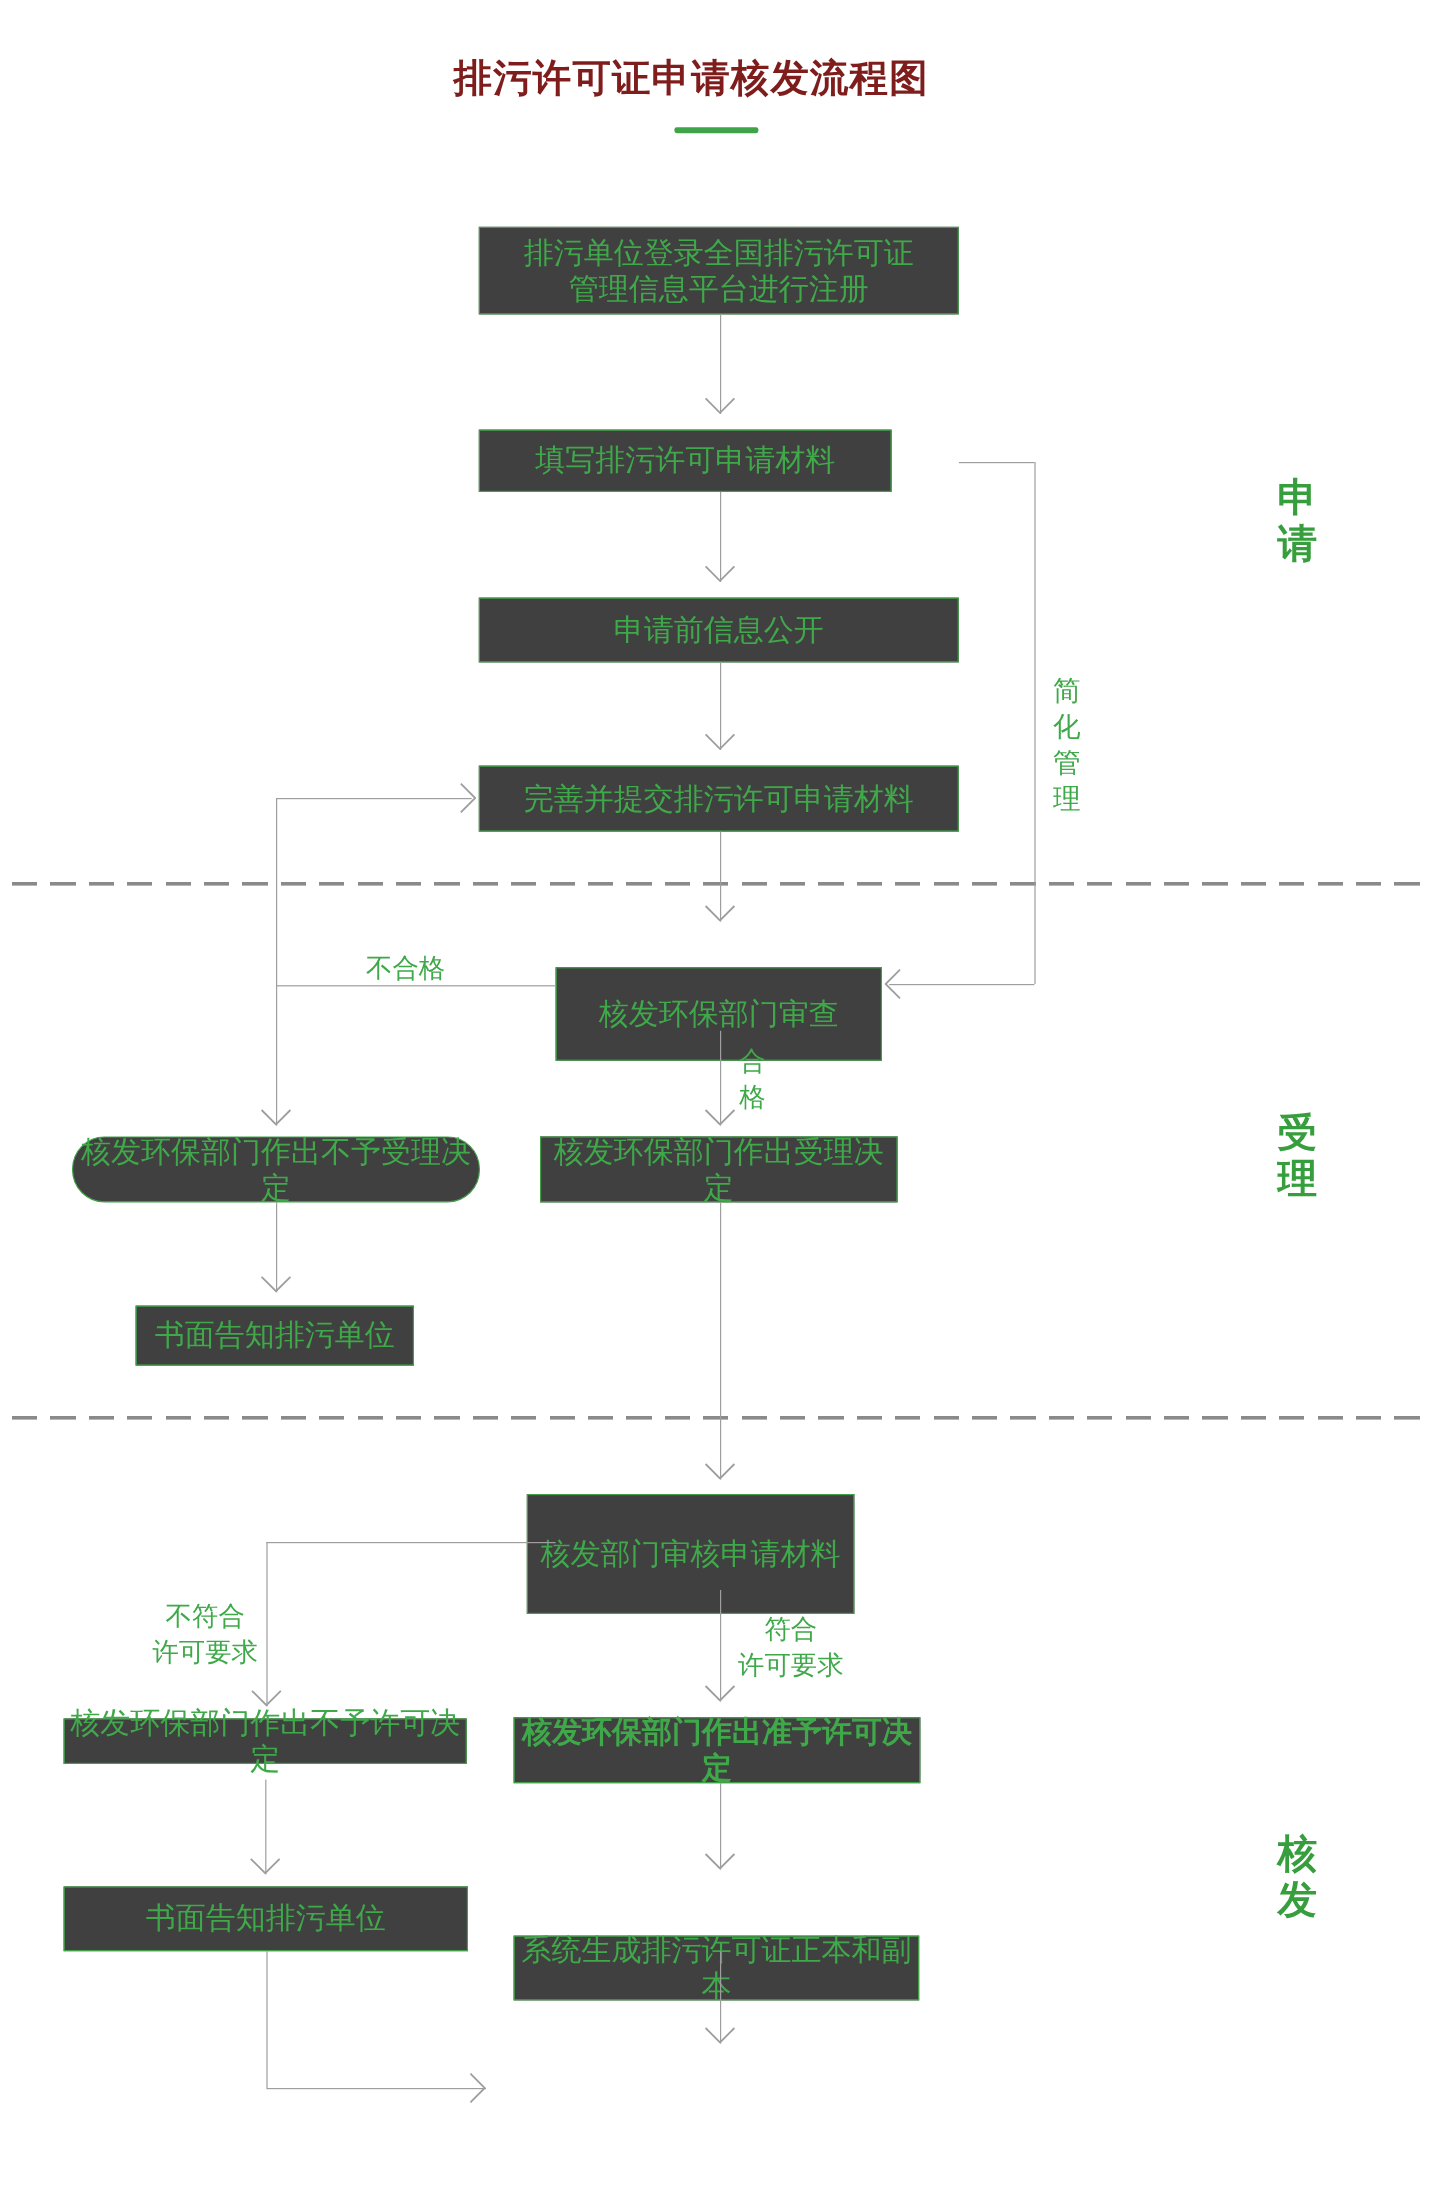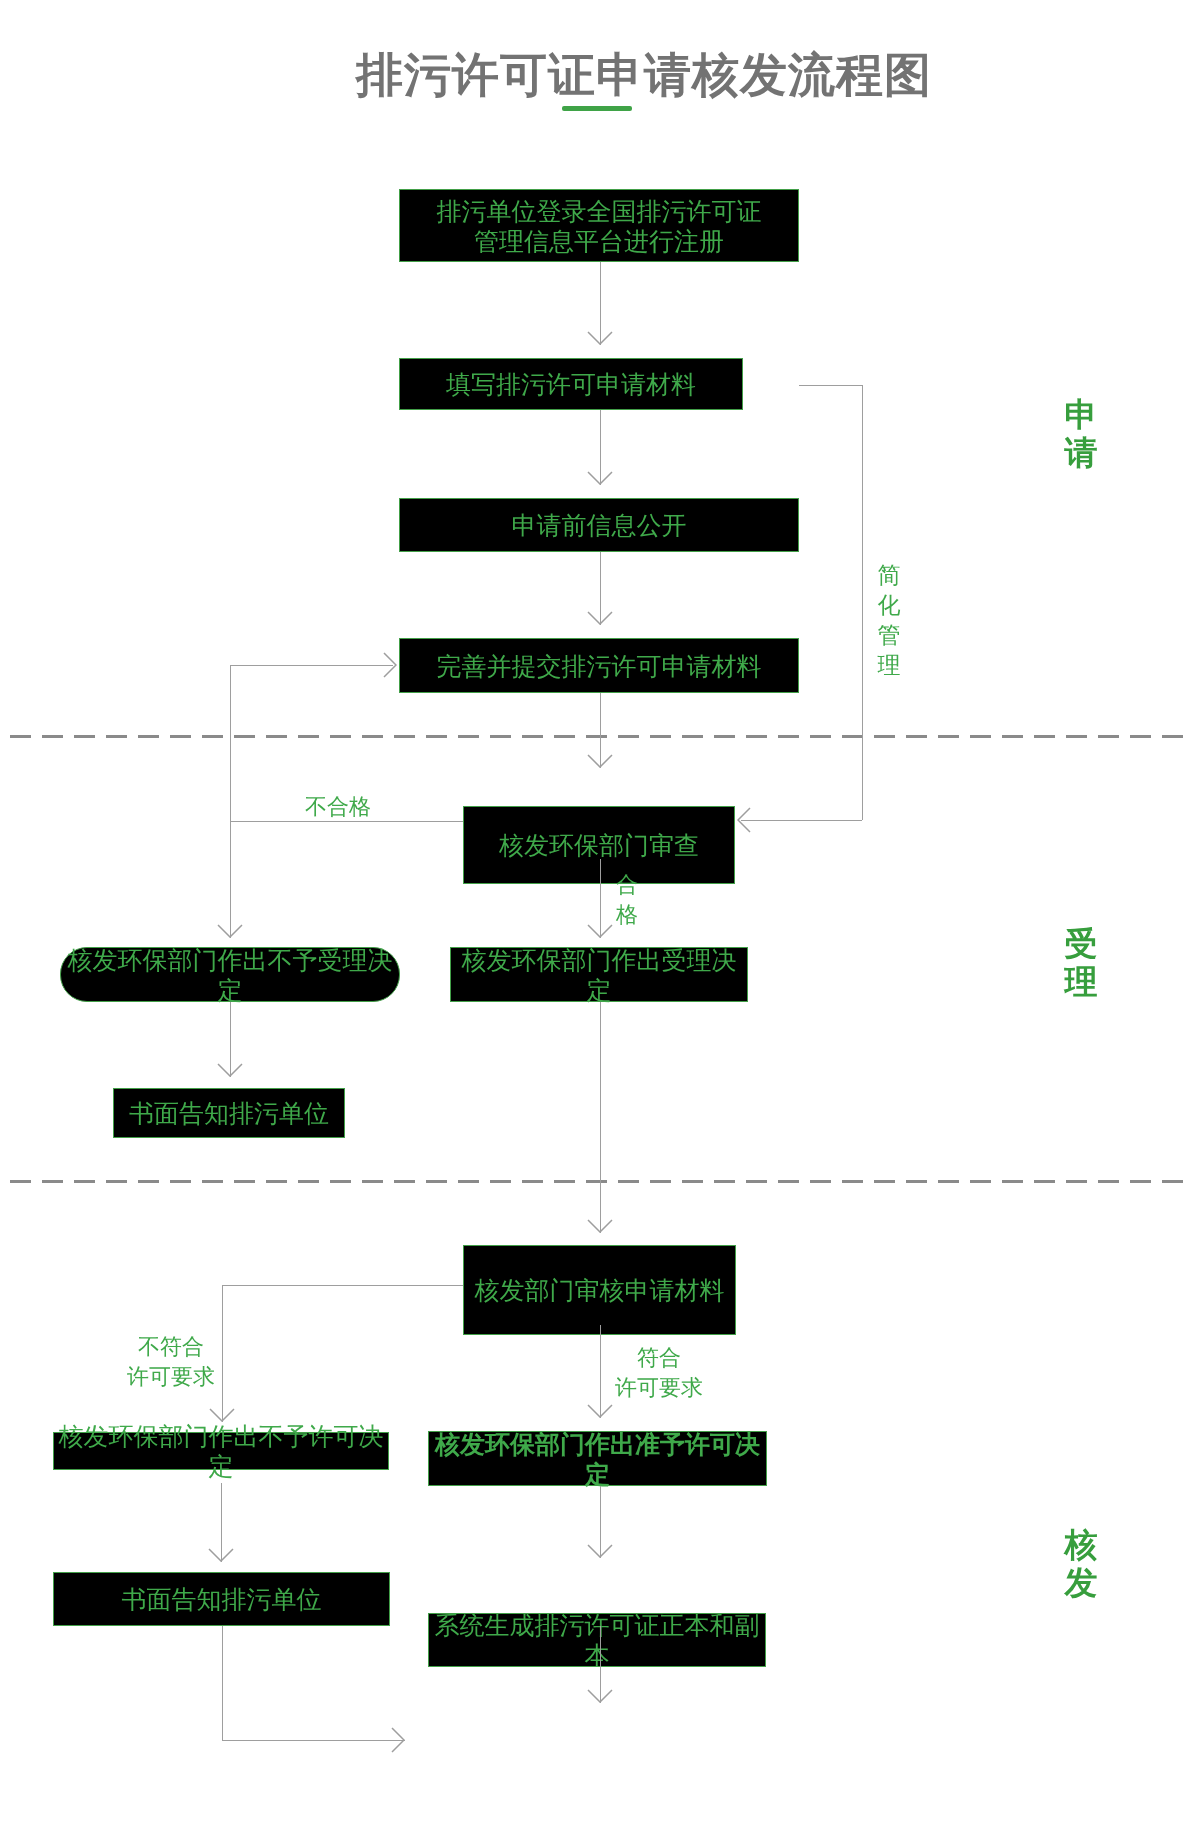--- a/index.html
+++ b/index.html
@@ -2,27 +2,27 @@
 <html><head>
 <meta charset="utf-8">
 <style>
   html,body{margin:0;padding:0;background:#ffffff;}
   .canvas{
     position:relative;width:1200px;height:1830px;background:#ffffff;
     font-family:"Liberation Sans","DejaVu Sans",sans-serif;overflow:hidden;
   }
   .title{
     position:absolute;left:356px;top:44px;width:440px;text-align:center;
-    font-size:47px;font-weight:600;color:#737373;letter-spacing:1px;white-space:nowrap;
+    font-size:32px;font-weight:600;color:#7f1d1d;letter-spacing:1px;white-space:nowrap;
   }
   .title-underline{
     position:absolute;left:562px;top:106px;width:70px;height:5px;background:#3fa347;border-radius:2px;
   }
   .node{
-    position:absolute;box-sizing:border-box;background:#000000;
+    position:absolute;box-sizing:border-box;background:#404040;
     border:1px solid #429f48;color:#3fa94a;font-size:25px;line-height:30px;
     display:flex;align-items:center;justify-content:center;text-align:center;
     white-space:pre-line;
   }
   .hline{position:absolute;height:1px;background:#9e9e9e;}
   .vline{position:absolute;width:1px;background:#9e9e9e;}
   .dashline{
     position:absolute;left:10px;width:1180px;height:3px;
     background:repeating-linear-gradient(90deg,#8a8a8a 0 21px,transparent 21px 32px);
   }
@@ -57,21 +57,21 @@
 
   <div class="node" style="left:399px;top:189px;width:400px;height:73px;">排污单位登录全国排污许可证
 管理信息平台进行注册</div>
   <div class="node" style="left:399px;top:358px;width:344px;height:52px;">填写排污许可申请材料</div>
   <div class="node" style="left:399px;top:498px;width:400px;height:54px;">申请前信息公开</div>
   <div class="node" style="left:399px;top:638px;width:400px;height:55px;">完善并提交排污许可申请材料</div>
   <div class="node" style="left:463px;top:781px;width:272px;height:78px;margin-top:25px;">核发环保部门审查</div>
   <div class="node" style="left:60px;top:947px;width:340px;height:55px;border-radius:27px;">核发环保部门作出不予受理决定</div>
   <div class="node" style="left:450px;top:947px;width:298px;height:55px;">核发环保部门作出受理决定</div>
   <div class="node" style="left:113px;top:1088px;width:232px;height:50px;">书面告知排污单位</div>
-  <div class="node" style="left:463px;top:1245px;width:273px;height:90px;">核发部门审核申请材料</div>
+  <div class="node" style="left:439px;top:1245px;width:273px;height:100px;">核发部门审核申请材料</div>
   <div class="node" style="left:53px;top:1432px;width:336px;height:38px;">核发环保部门作出不予许可决定</div>
   <div class="node" style="left:428px;top:1431px;width:339px;height:55px;font-weight:bold;">核发环保部门作出准予许可决定</div>
   <div class="node" style="left:53px;top:1572px;width:337px;height:54px;">书面告知排污单位</div>
   <div class="node" style="left:428px;top:1572px;width:338px;height:54px;margin-top:41px;">系统生成排污许可证正本和副本</div>
 
   <div class="vline" style="left:600px;top:262px;height:83px;"></div>
   <div class="vline" style="left:600px;top:410px;height:75px;"></div>
   <div class="vline" style="left:600px;top:552px;height:73px;"></div>
   <div class="vline" style="left:600px;top:693px;height:75px;"></div>
   <div class="vline" style="left:600px;top:859px;height:79px;"></div>

